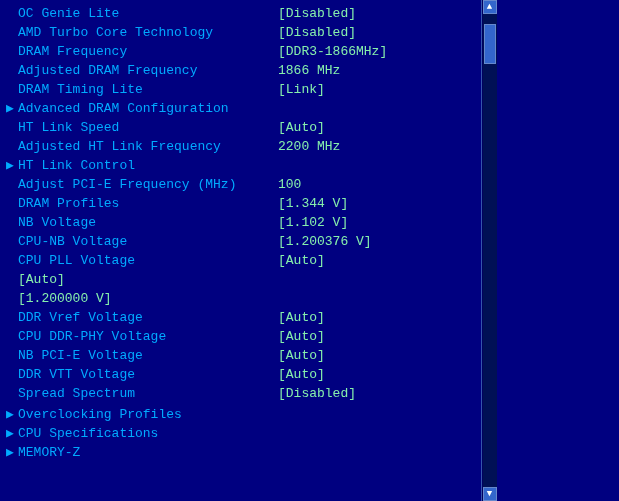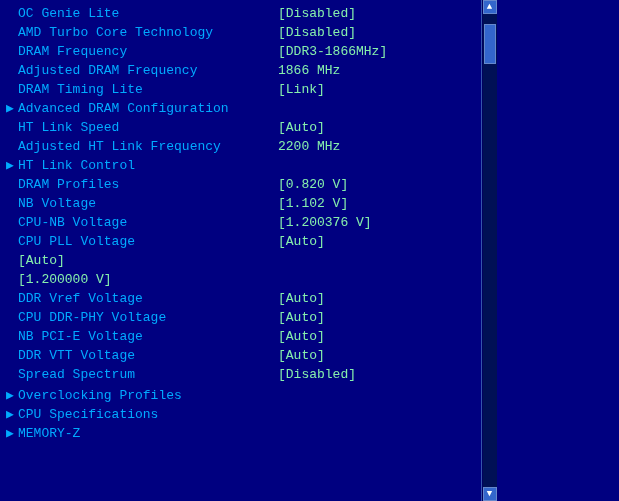--- a/index.html
+++ b/index.html
@@ -143,22 +143,27 @@
           <span class="arrow"></span>
           <span class="label">Adjusted HT Link Frequency</span>
           <span class="value">2200 MHz</span>
         </div>
         <div class="bios-row">
           <span class="arrow">▶</span>
           <span class="label">HT Link Control</span>
         </div>
         <div class="bios-row">
           <span class="arrow"></span>
+          <span class="label">Adjust PCI-E Frequency (MHz)</span>
+          <span class="value">100</span>
+        </div>
+        <div class="bios-row">
+          <span class="arrow"></span>
           <span class="label">DRAM Profiles</span>
-          <span class="value">[0.820 V]</span>
+          <span class="value">[1.344 V]</span>
         </div>
         <div class="bios-row">
           <span class="arrow"></span>
           <span class="label">NB Voltage</span>
           <span class="value">[1.102 V]</span>
         </div>
         <div class="bios-row">
           <span class="arrow"></span>
           <span class="label">CPU-NB Voltage</span>
           <span class="value">[1.200376 V]</span>

